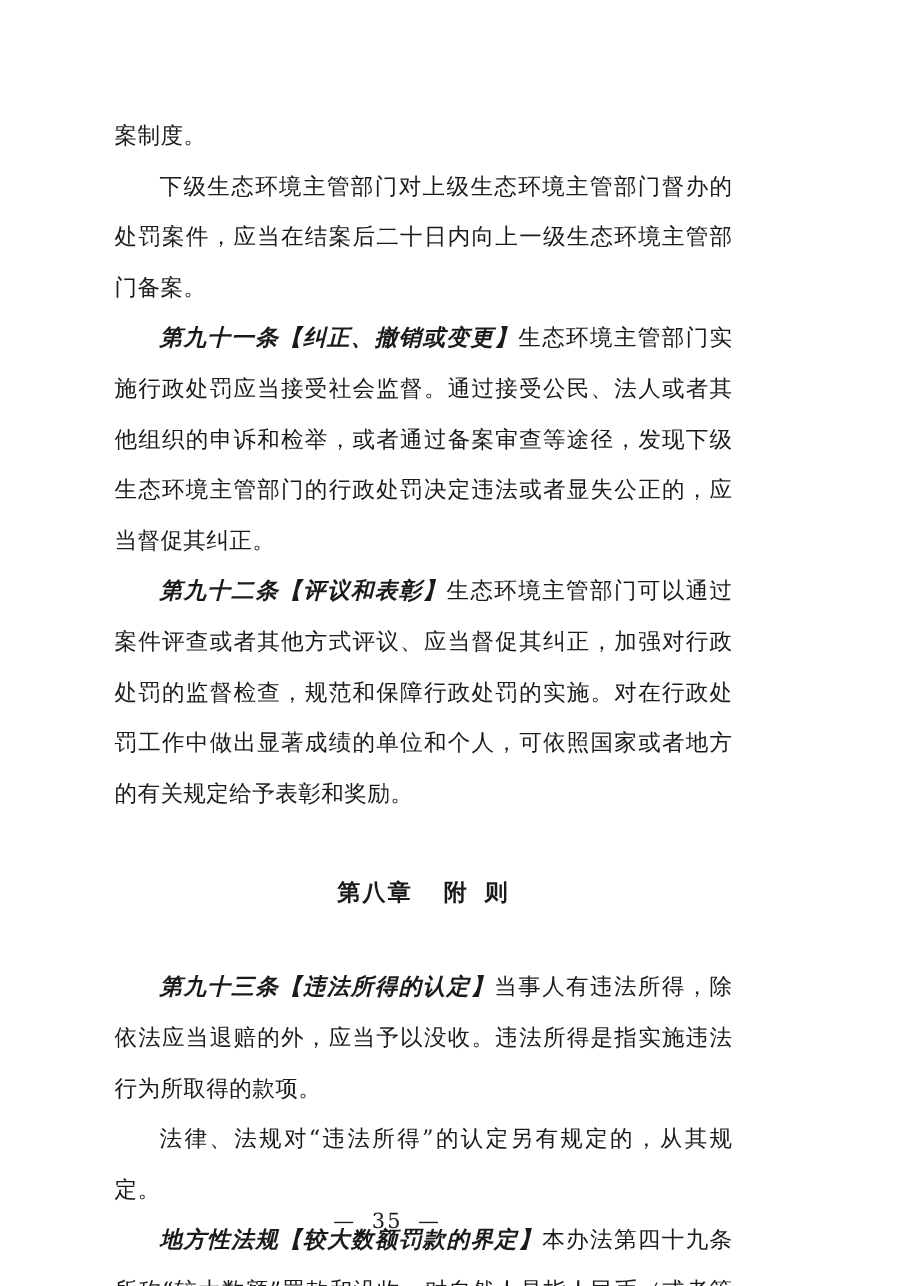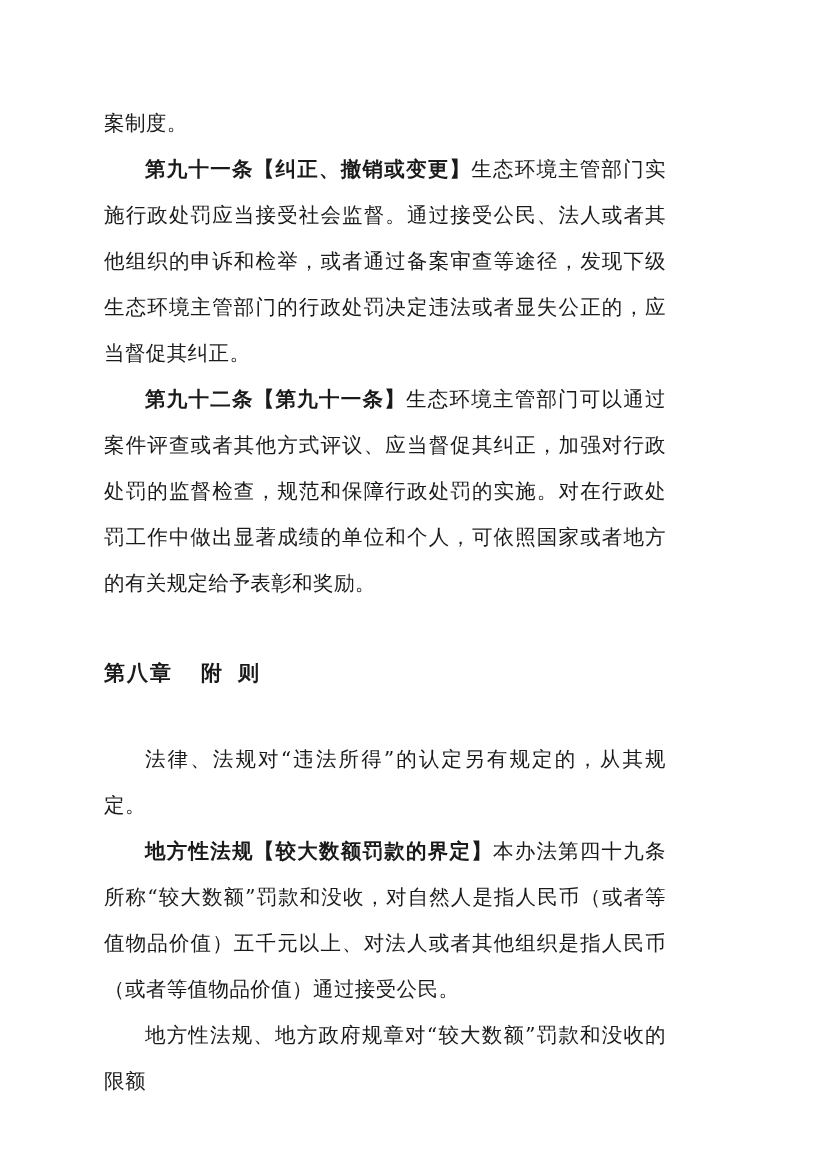--- a/index.html
+++ b/index.html
@@ -31,23 +31,25 @@
   }
   p.para {
     margin: 0;
     text-indent: 2em;
   }
   p.para.noindent {
     text-indent: 0;
   }
   .bold {
     font-weight: bold;
+    font-style: italic;
   }
   .chapter-heading {
     margin: 44px 0 40px 0;
+    text-align: center;
     font-size: 21px;
     font-weight: bold;
     letter-spacing: 2px;
   }
   .chapter-heading .gap {
     display: inline-block;
     width: 28px;
   }
   .chapter-heading .gap-small {
     display: inline-block;
@@ -71,41 +73,50 @@
 </head>
 <body>
 
 <div class="page">
   <div class="doc-body">
 
     <p class="para noindent">
       <span>案制度。</span>
     </p>
 
+    <p class="para">
+      <span>下级生态环境主管部门对上级生态环境主管部门督办的处罚案件，应当在结案后二十日内向上一级生态环境主管部门备案。</span>
+    </p>
 
     <p class="para">
       <span class="bold">第九十一条【纠正、撤销或变更】</span><span>生态环境主管部门实施行政处罚应当接受社会监督。通过接受公民、法人或者其他组织的申诉和检举，或者通过备案审查等途径，发现下级生态环境主管部门的行政处罚决定违法或者显失公正的，应当督促其纠正。</span>
     </p>
 
     <p class="para">
-      <span class="bold">第九十二条【第九十一条】</span><span>生态环境主管部门可以通过案件评查或者其他方式评议、应当督促其纠正，加强对行政处罚的监督检查，规范和保障行政处罚的实施。对在行政处罚工作中做出显著成绩的单位和个人，可依照国家或者地方的有关规定给予表彰和奖励。</span>
+      <span class="bold">第九十二条【评议和表彰】</span><span>生态环境主管部门可以通过案件评查或者其他方式评议、应当督促其纠正，加强对行政处罚的监督检查，规范和保障行政处罚的实施。对在行政处罚工作中做出显著成绩的单位和个人，可依照国家或者地方的有关规定给予表彰和奖励。</span>
     </p>
 
     <div class="chapter-heading">
       <span>第八章</span><span class="gap"></span><span>附</span><span class="gap-small"></span><span>则</span>
     </div>
 
+    <p class="para">
+      <span class="bold">第九十三条【违法所得的认定】</span><span>当事人有违法所得，除依法应当退赔的外，应当予以没收。违法所得是指实施违法行为所取得的款项。</span>
+    </p>
 
     <p class="para">
       <span>法律、法规对“违法所得”的认定另有规定的，从其规定。</span>
     </p>
 
     <p class="para">
       <span class="bold">地方性法规【较大数额罚款的界定】</span><span>本办法第四十九条所称“较大数额”罚款和没收，对自然人是指人民币（或者等值物品价值）五千元以上、对法人或者其他组织是指人民币（或者等值物品价值）通过接受公民。</span>
     </p>
 
     <p class="para">
       <span>地方性法规、地方政府规章对“较大数额”罚款和没收的限额</span>
     </p>
 
   </div>
 
+  <div class="page-number">
+    <span class="dash">—</span><span>35</span><span class="dash">—</span>
+  </div>
 </div>
 
 </body></html>

